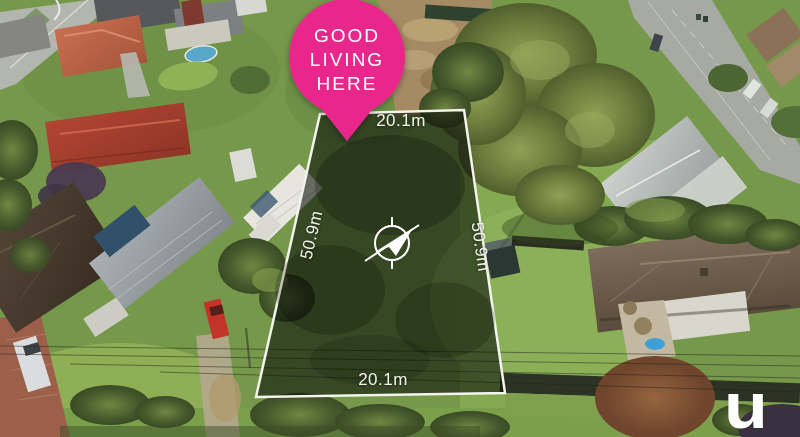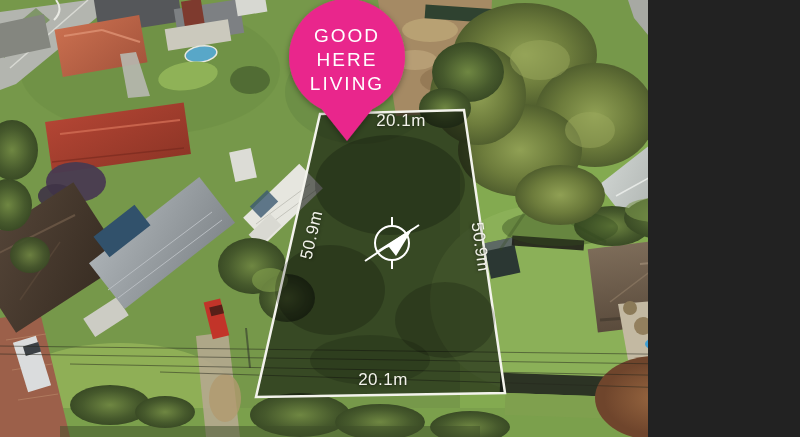--- a/index.html
+++ b/index.html
@@ -1,16 +1,16 @@
 <!DOCTYPE html>
 <html><head>
 <meta charset="utf-8">
 <style>
   html,body{margin:0;padding:0;background:#222;}
-  .stage{position:relative;width:648px;height:437px;overflow:hidden;
+  .stage{position:relative;width:800px;height:437px;overflow:hidden;
          font-family:"Liberation Sans",sans-serif;background:#76984a;}
   .stage svg{position:absolute;left:0;top:0;}
   .overlay-label{position:absolute;color:#f2f2ea;font-size:17px;letter-spacing:.5px;
          text-align:center;text-shadow:0 1px 3px rgba(0,0,0,.5);white-space:nowrap;}
   .marker-text{position:absolute;left:287px;top:24px;width:120px;text-align:center;
          color:#fff;font-size:19px;line-height:24px;letter-spacing:2px;font-weight:400;}
   .marker-text span{display:block;}
   .watermark{position:absolute;left:724px;top:376px;color:#fff;font-size:64px;
          font-weight:700;line-height:60px;transform:scaleX(1.12);transform-origin:left top;
          text-shadow:0 0 2px rgba(0,0,0,.15);}
@@ -230,22 +230,22 @@
   </g>
 
   <g filter="url(#ds)">
     <path d="M301,83 L347,141 L393,83 Z" fill="#E9278C"></path>
     <circle cx="347" cy="57" r="58" fill="#E9278C"></circle>
   </g>
 </svg>
 
 <div class="marker-text">
   <span>GOOD</span>
+  <span>LIVING</span>
   <span>HERE</span>
-  <span>LIVING</span>
 </div>
 
 <div class="overlay-label" style="left:361px;top:111px;width:80px;">20.1m</div>
 <div class="overlay-label" style="left:343px;top:370px;width:80px;">20.1m</div>
 <div class="overlay-label" style="left:277px;top:225px;width:70px;transform:rotate(-77deg);">50.9m</div>
 <div class="overlay-label" style="left:445px;top:237px;width:70px;transform:rotate(82deg);">50.9m</div>
 
 <div class="watermark">u</div>
 
 </div>

